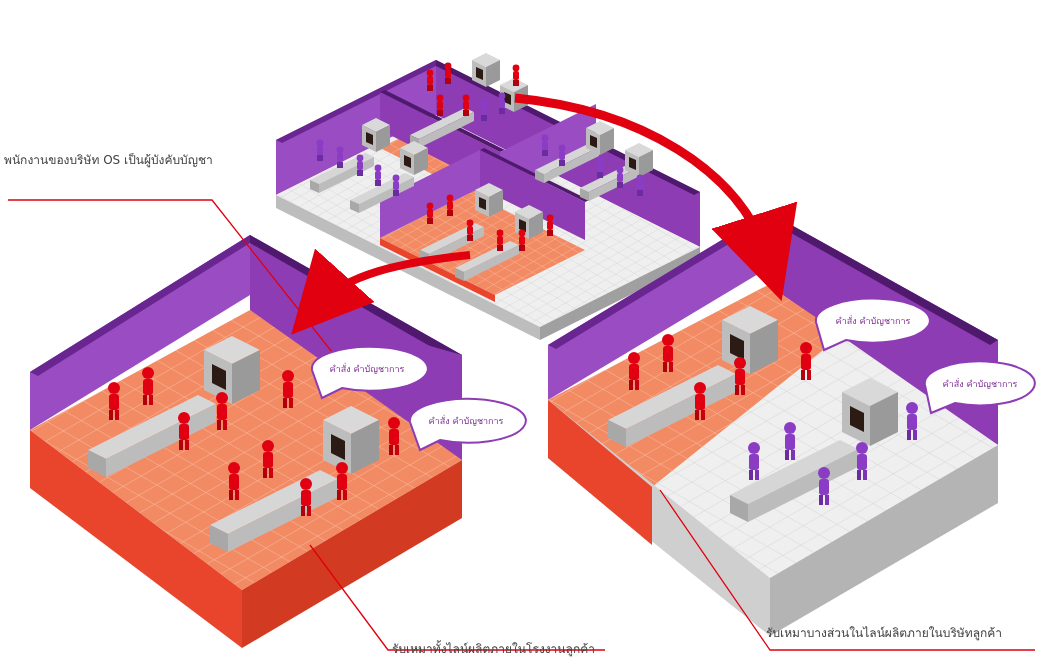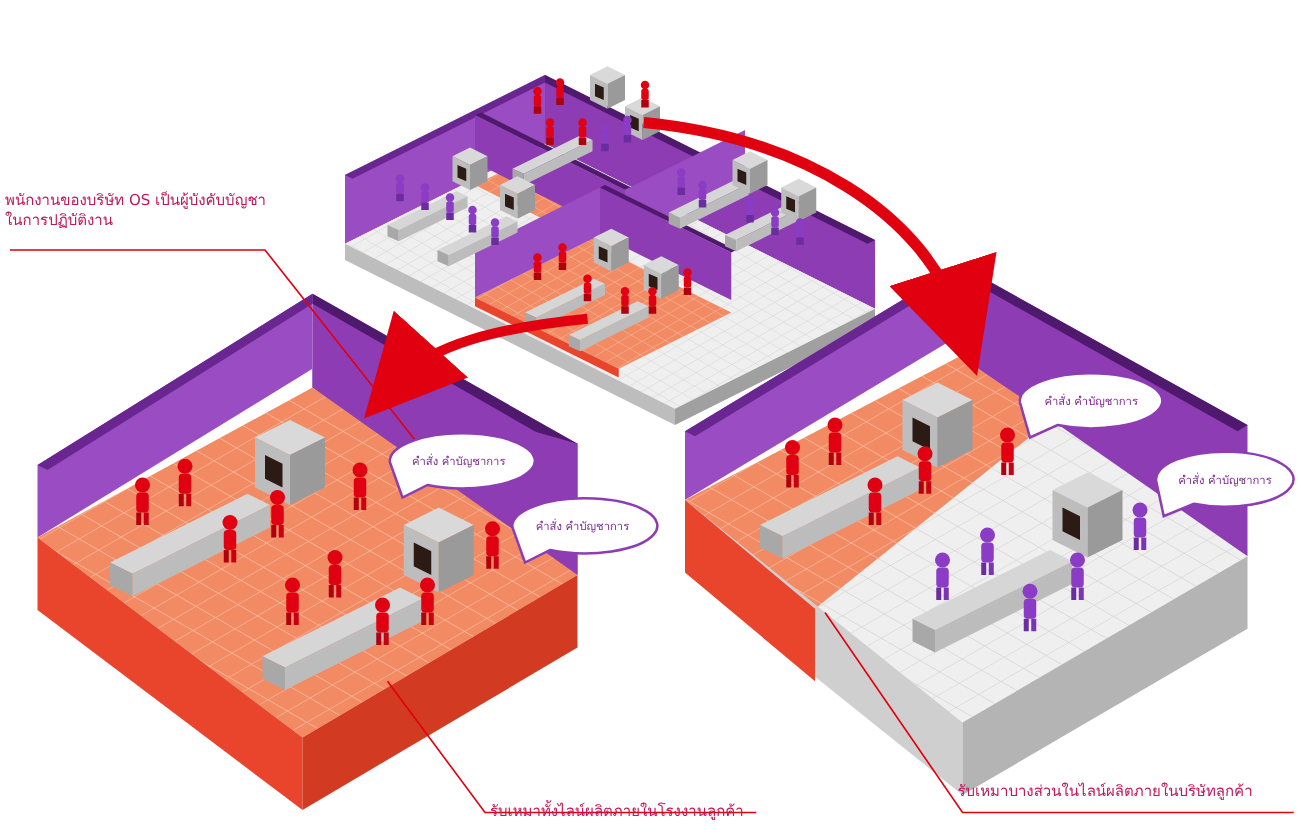--- a/index.html
+++ b/index.html
@@ -1,18 +1,18 @@
 <!DOCTYPE html>
 <html><head>
 <meta charset="utf-8">
 <style>
   html,body{margin:0;padding:0;background:#ffffff;}
   body{width:1041px;height:670px;position:relative;overflow:hidden;font-family:"DejaVu Sans",sans-serif;}
   #scene{position:absolute;left:0;top:0;width:1041px;height:670px;}
-  .label{position:absolute;font-size:12px;color:#be185d;line-height:16px;white-space:nowrap;}
+  .label{position:absolute;font-size:12px;color:#404040;line-height:16px;white-space:nowrap;}
   .bubble-text{font-size:9px;fill:#7a2a90;font-family:"DejaVu Sans",sans-serif;}
 </style>
 </head>
 <body>
 
 <svg id="scene" viewBox="0 0 1041 670" xmlns="http://www.w3.org/2000/svg">
   <defs>
     <pattern id="gridO" width="18" height="18" patternUnits="userSpaceOnUse" patternTransform="rotate(30) skewX(-30)">
       <rect width="18" height="18" fill="#f28a63"></rect>
       <path d="M18 0V18H0" fill="none" stroke="#f9c2a8" stroke-width="1"></path>
@@ -215,16 +215,15 @@
     <text class="bubble-text" x="873" y="324" text-anchor="middle">คำสั่ง คำบัญชาการ</text>
   </g>
   <g>
     <path d="M925,385 a55,22 0 1,1 30,18 l-24,10 z" fill="#ffffff" stroke="#8e3cb4" stroke-width="2"></path>
     <text class="bubble-text" x="980" y="387" text-anchor="middle">คำสั่ง คำบัญชาการ</text>
   </g>
 </svg>
 
 <div class="label" style="left:4px;top:152px;">
   <div>พนักงานของบริษัท OS เป็นผู้บังคับบัญชา</div>
-  <div>ในการปฏิบัติงาน</div>
 </div>
 <div class="label" style="left:392px;top:641px;">รับเหมาทั้งไลน์ผลิตภายในโรงงานลูกค้า</div>
 <div class="label" style="left:766px;top:625px;">รับเหมาบางส่วนในไลน์ผลิตภายในบริษัทลูกค้า</div>
 
 </body></html>

